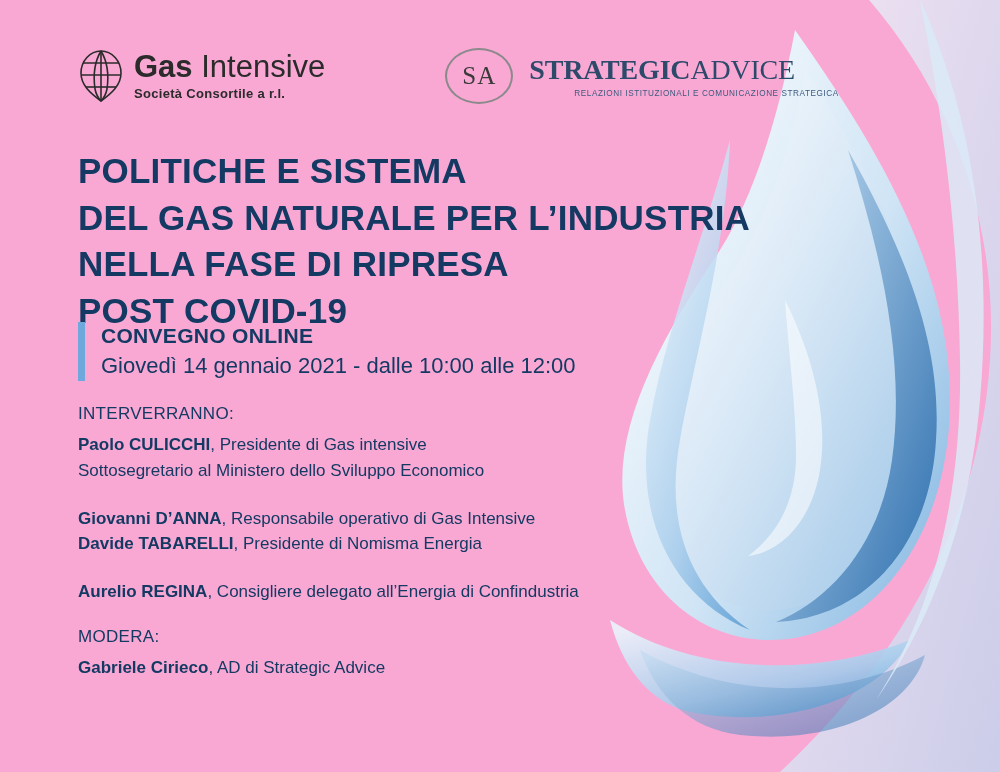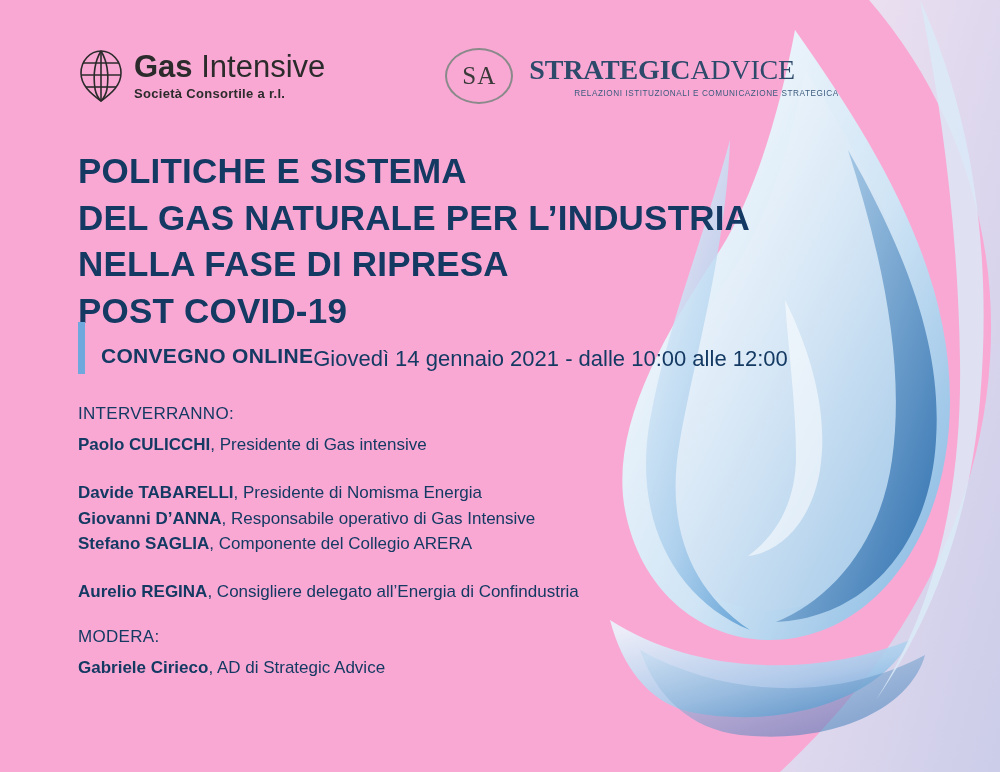--- a/index.html
+++ b/index.html
@@ -144,22 +144,22 @@
     display: flex;
   }
   .event .bar {
     width: 7px;
     background: #6fa8dc;
     margin-right: 16px;
     flex: 0 0 auto;
   }
   .event .etext {
     display: flex;
+    flex-direction: column;
     justify-content: flex-end;
-    margin-top: 20px;
   }
   .event .ev-title {
     color: #143a63;
     font-size: 21px;
     font-weight: bold;
     letter-spacing: 0.3px;
     line-height: 1.3;
   }
   .event .ev-date {
     color: #143a63;
@@ -303,31 +303,29 @@
   </div>
 
   <div class="speakers">
 
     <div class="sec-label">INTERVERRANNO:</div>
 
     <div class="group">
       <div class="person">
         <b>Paolo CULICCHI</b><span>, Presidente di Gas intensive</span>
       </div>
+      <div class="sub-line">Sottosegretario al Ministero dello Sviluppo Economico</div>
     </div>
 
     <div class="group">
       <div class="person">
+        <b>Giovanni D’ANNA</b><span>, Responsabile operativo di Gas Intensive</span>
+      </div>
+      <div class="person">
         <b>Davide TABARELLI</b><span>, Presidente di Nomisma Energia</span>
-      </div>
-      <div class="person">
-        <b>Giovanni D’ANNA</b><span>, Responsabile operativo di Gas Intensive</span>
-      </div>
-      <div class="person">
-        <b>Stefano SAGLIA</b><span>, Componente del Collegio ARERA</span>
       </div>
     </div>
 
     <div class="group">
       <div class="person">
         <b>Aurelio REGINA</b><span>, Consigliere delegato all’Energia di Confindustria</span>
       </div>
     </div>
 
     <div class="group">

